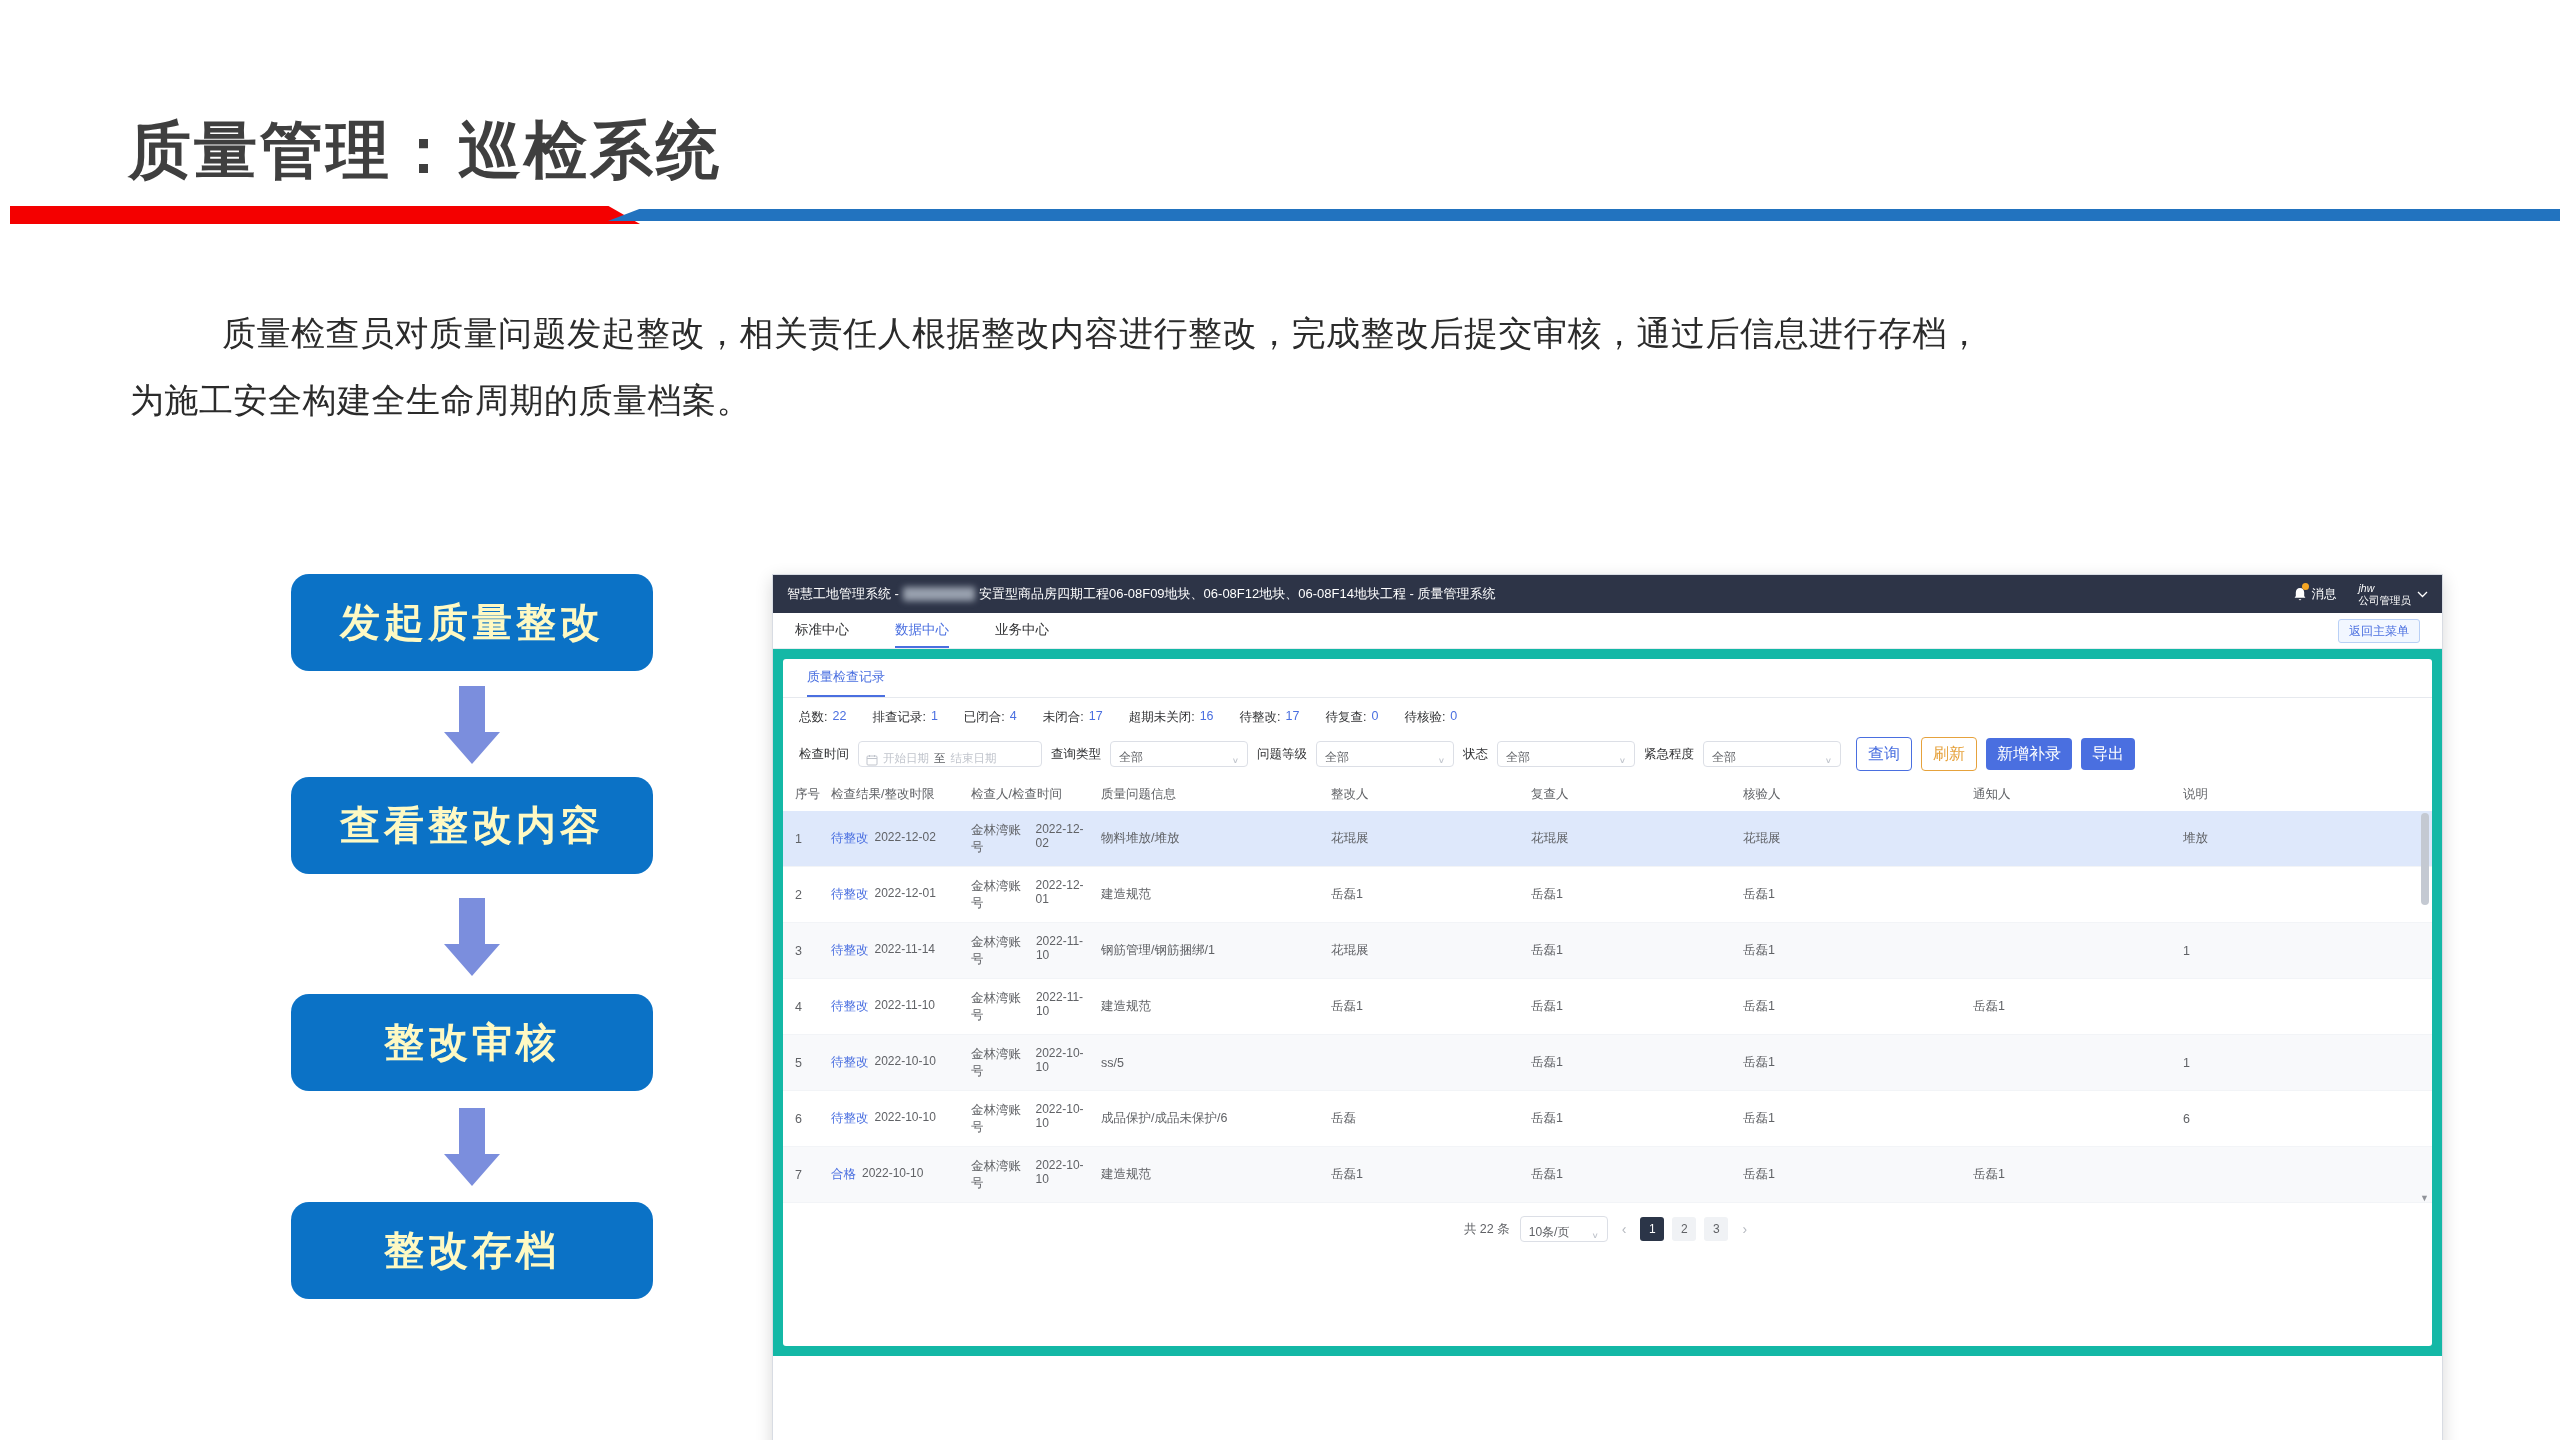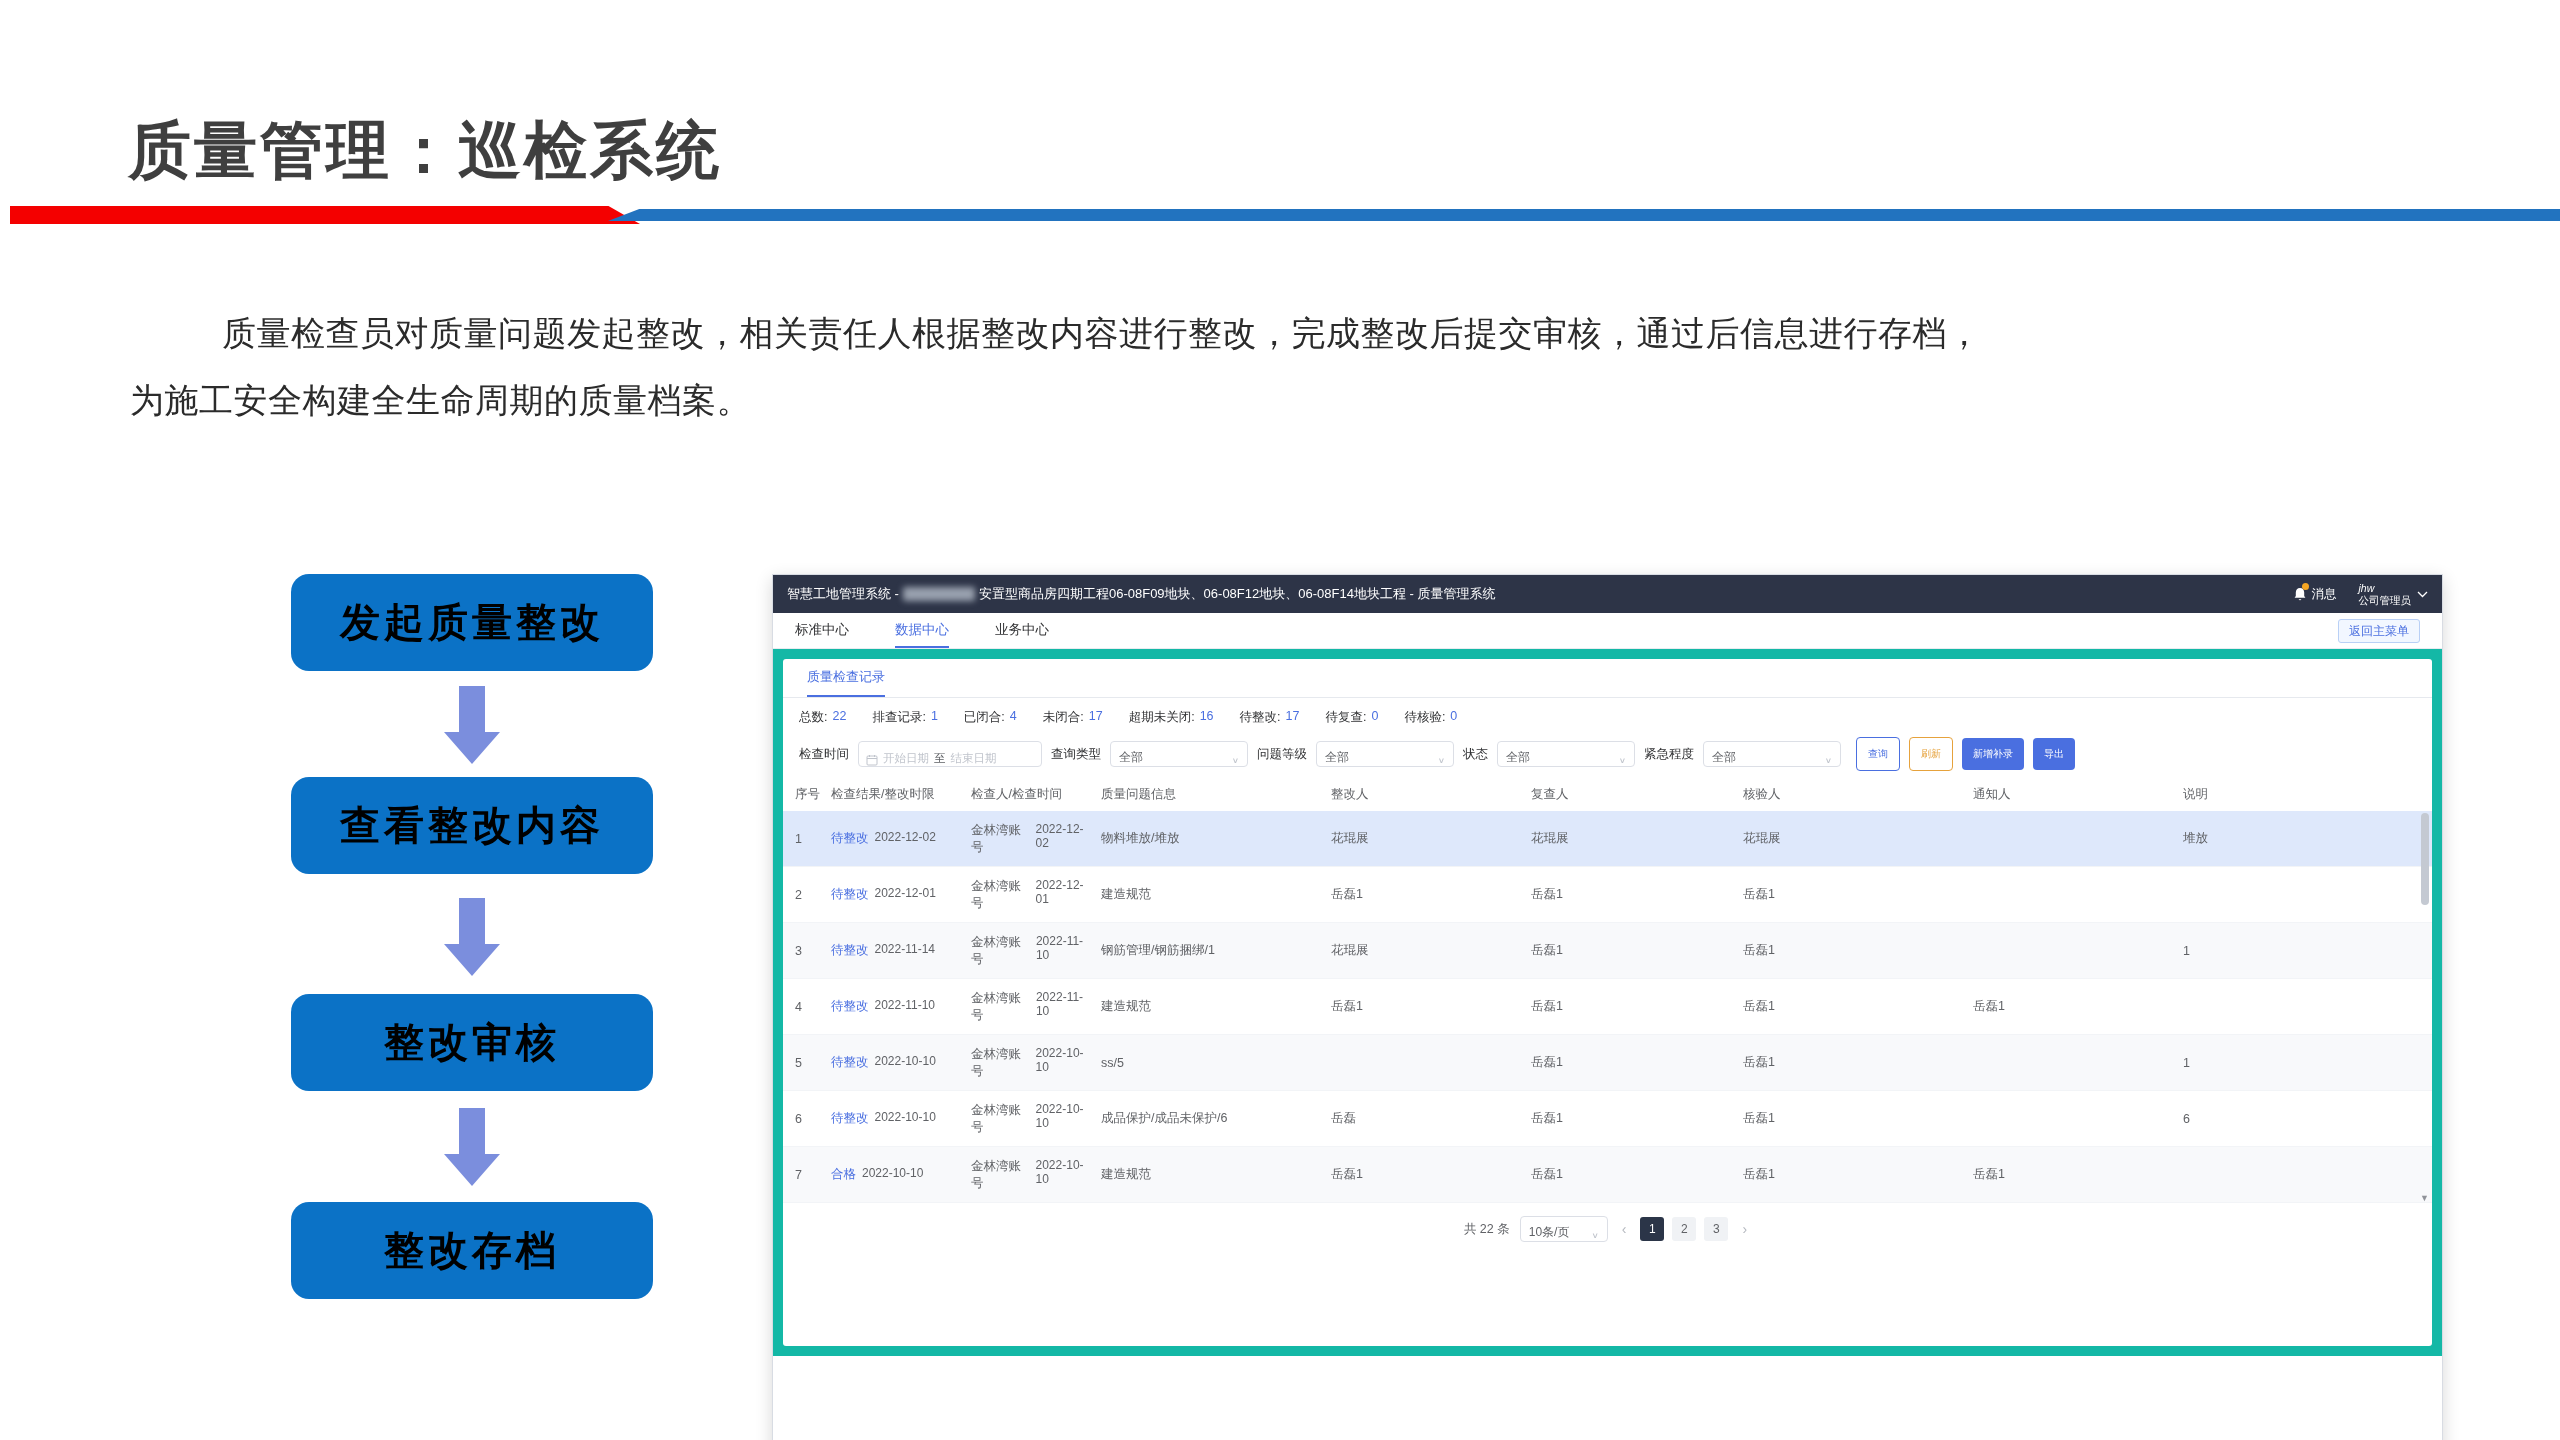--- a/index.html
+++ b/index.html
@@ -9,21 +9,21 @@
   #slide{position:relative;width:2560px;height:1440px;background:#ffffff;}
   #slide-title{left:128px;top:108px;font-size:63px;font-weight:800;color:#3f3f3f;letter-spacing:3px;}
   #divider-red{left:10px;top:206px;width:630px;height:18px;background:var(--divider-red);
     clip-path:polygon(0 0,95% 0,100% 100%,0 100%);}
   #divider-blue{left:608px;top:209px;width:1952px;height:12px;background:var(--divider-blue);
     clip-path:polygon(1.6% 0,100% 0,100% 100%,0 100%);}
   #paragraph{left:130px;top:300px;width:2310px;font-size:34px;line-height:67px;color:#2b2b2b;letter-spacing:.5px;}
   #paragraph .indent{text-indent:92px;}
   
   .flow-box{left:291px;width:362px;height:97px;background:var(--flow-box);border-radius:18px;
-    display:flex;align-items:center;justify-content:center;color:#000000;font-size:40px;font-weight:700;letter-spacing:4px;}
+    display:flex;align-items:center;justify-content:center;color:#fef9c3;font-size:40px;font-weight:700;letter-spacing:4px;}
   .flow-arrow{left:444px;width:56px;}
   .flow-arrow .shaft{width:26px;height:46px;margin:0 auto;background:var(--flow-arrow);}
   .flow-arrow .head{width:0;height:0;border-left:28px solid transparent;border-right:28px solid transparent;
     border-top:32px solid var(--flow-arrow);}
   
   #panel{left:772px;top:574px;width:1671px;height:929px;background:#fff;border:1px solid #d8dce3;
     box-shadow:0 5px 16px rgba(0,0,0,.16);box-sizing:border-box;font-size:12.5px;color:#303133;}
   #app-header{height:38px;background:var(--app-header-bg);display:flex;align-items:center;padding:0 14px;box-sizing:border-box;}
   #app-title{color:#fff;font-size:13px;white-space:nowrap;display:flex;align-items:center;gap:4px;}
   .blur-box{display:inline-block;width:72px;height:14px;background:#98a0ae;filter:blur(3px);border-radius:2px;}
@@ -49,21 +49,21 @@
   .stat .lab{color:#303133;}
   .stat .val{color:var(--link-blue);}
   #filter-row{display:flex;align-items:center;padding:2px 16px;gap:9px;font-size:12.5px;color:#303133;white-space:nowrap;}
   .ctl{height:26px;border:1px solid #dcdfe6;border-radius:4px;background:#fff;display:flex;align-items:flex-end;box-sizing:border-box;}
   #date-box{width:184px;padding:0 7px;gap:5px;}
   #date-box .ph{color:#c0c4cc;font-size:11.5px;}
   #date-box .to{color:#606266;font-size:11.5px;}
   .sel{width:138px;justify-content:space-between;padding:0 8px;}
   .sel .val{color:#606266;font-size:12px;}
   .chev{color:#c0c4cc;font-size:10px;transform:scaleY(.8);}
-  .btn{height:26px;border-radius:4px;display:flex;align-items:center;padding:16px 11px;font-size:10px;box-sizing:border-box;}
+  .btn{height:26px;border-radius:4px;display:flex;align-items:center;padding:16px 11px;font-size:16px;box-sizing:border-box;}
   #btn-query{border:1px solid var(--link-blue);color:var(--link-blue);background:#fff;margin-left:6px;}
   #btn-refresh{border:1px solid var(--refresh-orange);color:var(--refresh-orange);background:#fff;}
   #btn-add{background:var(--link-blue);color:#fff;}
   #btn-export{background:var(--link-blue);color:#fff;}
   
   #thead{display:flex;align-items:center;height:34px;padding-left:12px;font-size:12.5px;color:#606266;margin-top:4px;}
   #tbody{position:relative;}
   .trow{display:flex;align-items:center;height:56px;padding-left:12px;border-bottom:1px solid #f2f4f7;box-sizing:border-box;}
   .trow.stripe{background:#f8f9fb;}
   .trow.selected{background:var(--selected-row);}

